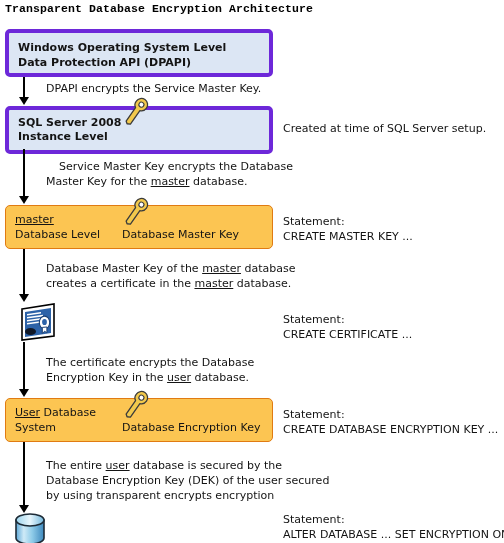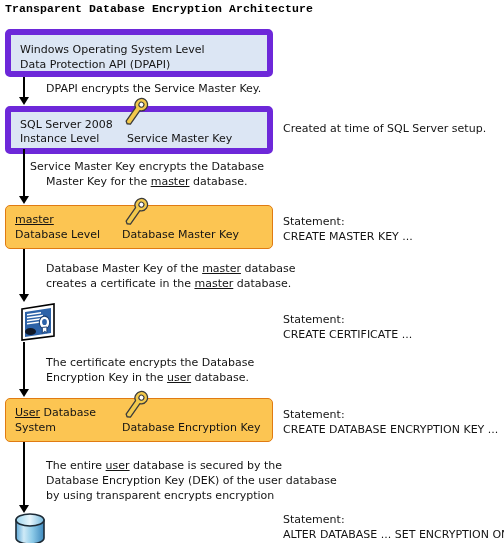--- a/index.html
+++ b/index.html
@@ -29,21 +29,22 @@
   }
 
   
   .node-box {
     box-sizing: border-box;
     border-radius: 5px;
     display: block;
   }
   .node-box.blue {
     background: #dce6f4;
-    border: 6px solid #6d28d9;
+    border: 4px solid #6d28d9;
+    font-weight: bold;
   }
   .node-box.orange {
     background: #fcc552;
     border: 1px solid #e07b12;
   }
   .box-label {
     position: absolute;
     left: 9px;
     line-height: 14.5px;
     white-space: nowrap;
@@ -99,36 +100,35 @@
   <span class="box-label" style="top:23px;">Data Protection API (DPAPI)</span>
 </div>
 
 <div class="abs arrow-line" style="left:23px; top:77px; height:21px;"></div>
 <div class="abs arrow-head" style="left:19px; top:97px;"></div>
 <div class="abs annot" style="left:46px; top:81px;">DPAPI encrypts the Service Master Key.</div>
 
 <div class="abs node-box blue" style="left:5px; top:106px; width:268px; height:48px;">
   <span class="box-label" style="top:6px;">SQL Server 2008</span>
   <span class="box-label" style="top:20px;">Instance Level</span>
-  <span class="box-key-label" style="left:116px; top:20px;">Service Master Key</span>
 </div>
 
 <div class="abs icon-wrap" style="left:120px; top:95px; width:36px; height:36px;">
   <svg width="36" height="36" viewBox="0 0 36 36">
     <g transform="rotate(35 18 18)">
       <path d="M16.0 3.0 a6.2 6.2 0 0 1 6.2 6.2 a6.2 6.2 0 0 1 -4.0 5.8 L18.2 31.5 l-3.0 1.6 l-2.3 -1.7 l0.0 -16.4 a6.2 6.2 0 0 1 -3.1 -5.8 a6.2 6.2 0 0 1 6.2 -6.2 z" fill="#f2c94c" stroke="#3b3b3b" stroke-width="1.3" stroke-linejoin="round"></path>
       <circle cx="16.0" cy="9.2" r="2.5" fill="#ffffff" stroke="#3b3b3b" stroke-width="1.1"></circle>
     </g>
   </svg>
 </div>
 <div class="abs stmt" style="left:283px; top:121px;">Created at time of SQL Server setup.</div>
 
 <div class="abs arrow-line" style="left:23px; top:149px; height:48px;"></div>
 <div class="abs arrow-head" style="left:19px; top:196px;"></div>
-<div class="abs annot" style="left:30px; top:159px;">Service Master Key encrypts the Database</div>
+<div class="abs annot" style="left:59px; top:159px;">Service Master Key encrypts the Database</div>
 <div class="abs annot" style="left:46px; top:174px;">Master Key for the <span class="u">master</span> database.</div>
 
 <div class="abs node-box orange" style="left:5px; top:205px; width:268px; height:44px;">
   <span class="box-label u" style="top:7px;">master</span>
   <span class="box-label" style="top:22px;">Database Level</span>
   <span class="box-key-label" style="left:116px; top:22px;">Database Master Key</span>
 </div>
 <div class="abs icon-wrap" style="left:120px; top:195px; width:36px; height:36px;">
   <svg width="36" height="36" viewBox="0 0 36 36">
     <g transform="rotate(35 18 18)">
@@ -181,21 +181,21 @@
       <circle cx="16.0" cy="9.2" r="2.5" fill="#ffffff" stroke="#3b3b3b" stroke-width="1.1"></circle>
     </g>
   </svg>
 </div>
 <div class="abs stmt" style="left:283px; top:407px;">Statement:</div>
 <div class="abs stmt" style="left:283px; top:422px;">CREATE DATABASE ENCRYPTION KEY ...</div>
 
 <div class="abs arrow-line" style="left:23px; top:442px; height:68px;"></div>
 <div class="abs arrow-head" style="left:19px; top:505px;"></div>
 <div class="abs annot" style="left:46px; top:458px;">The entire <span class="u">user</span> database is secured by the</div>
-<div class="abs annot" style="left:46px; top:473px;">Database Encryption Key (DEK) of the user database</div>
+<div class="abs annot" style="left:46px; top:473px;">Database Encryption Key (DEK) of the user secured</div>
 <div class="abs annot" style="left:46px; top:488px;">by using transparent encrypts encryption</div>
 
 <div class="abs icon-wrap" style="left:12px; top:512px; width:36px; height:34px;">
   <svg width="36" height="34" viewBox="0 0 36 34">
     <defs>
       <linearGradient id="cylGrad" x1="0" y1="0" x2="1" y2="0">
         <stop offset="0%" stop-color="#5ea9d8"></stop>
         <stop offset="28%" stop-color="#cfeaf7"></stop>
         <stop offset="58%" stop-color="#8ecbe8"></stop>
         <stop offset="100%" stop-color="#3d88bd"></stop>

